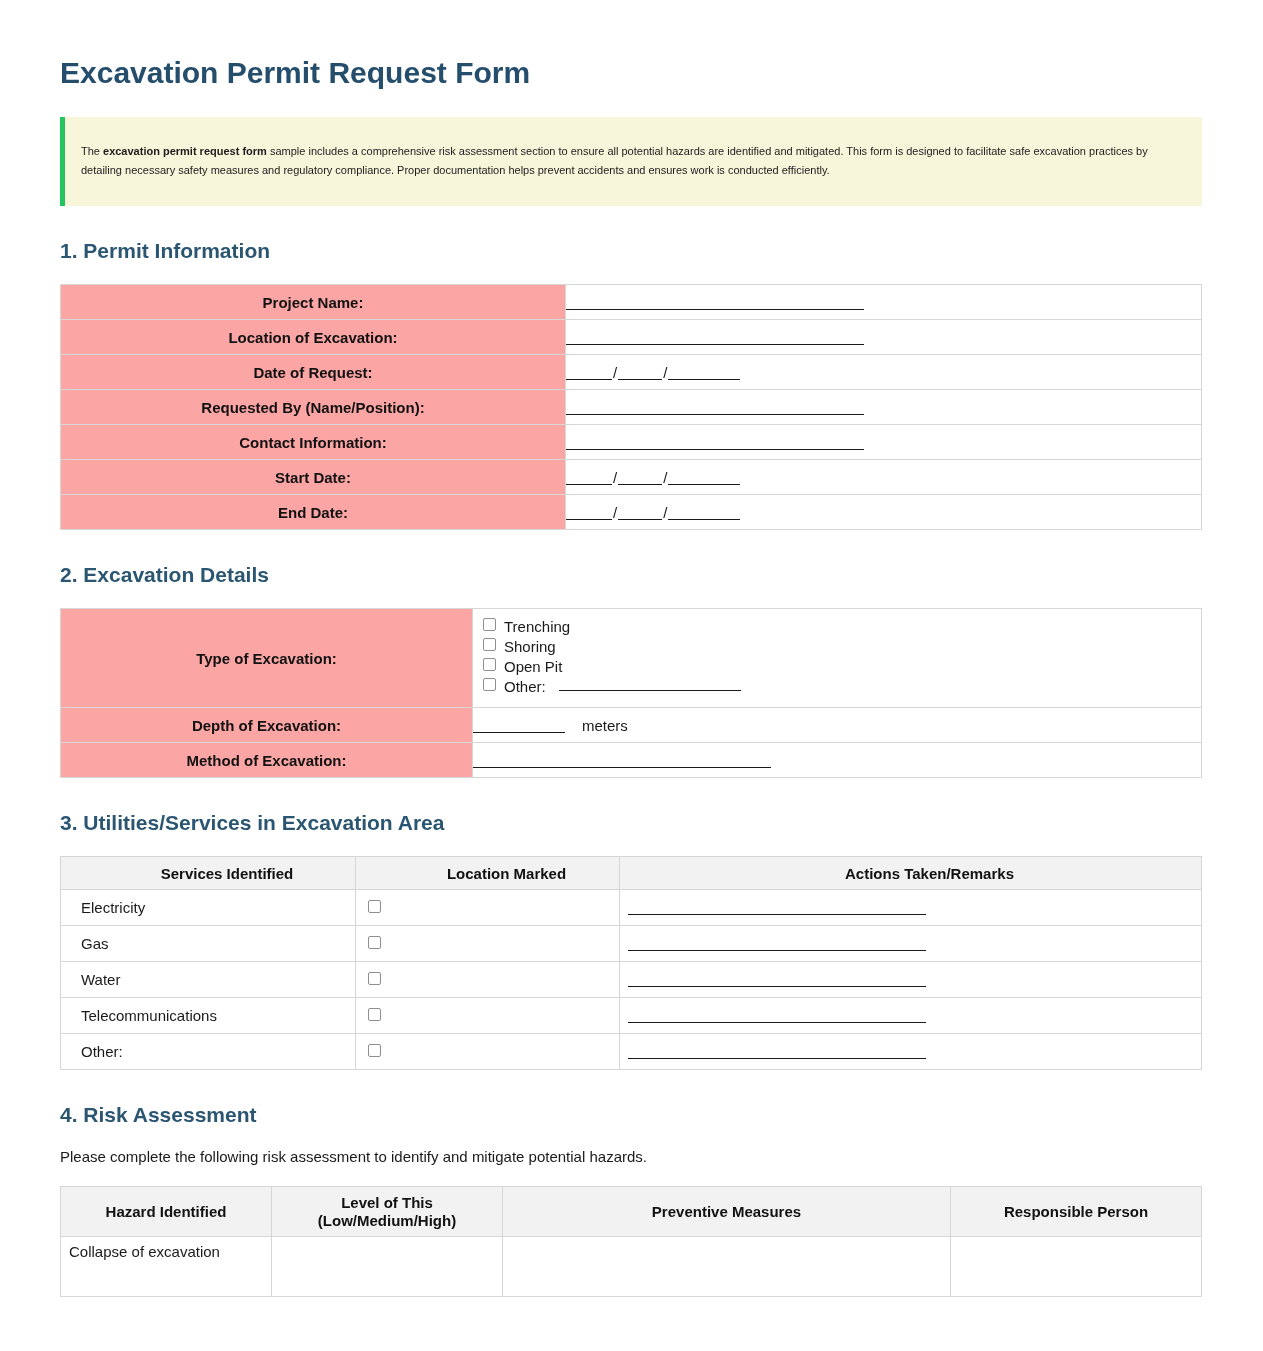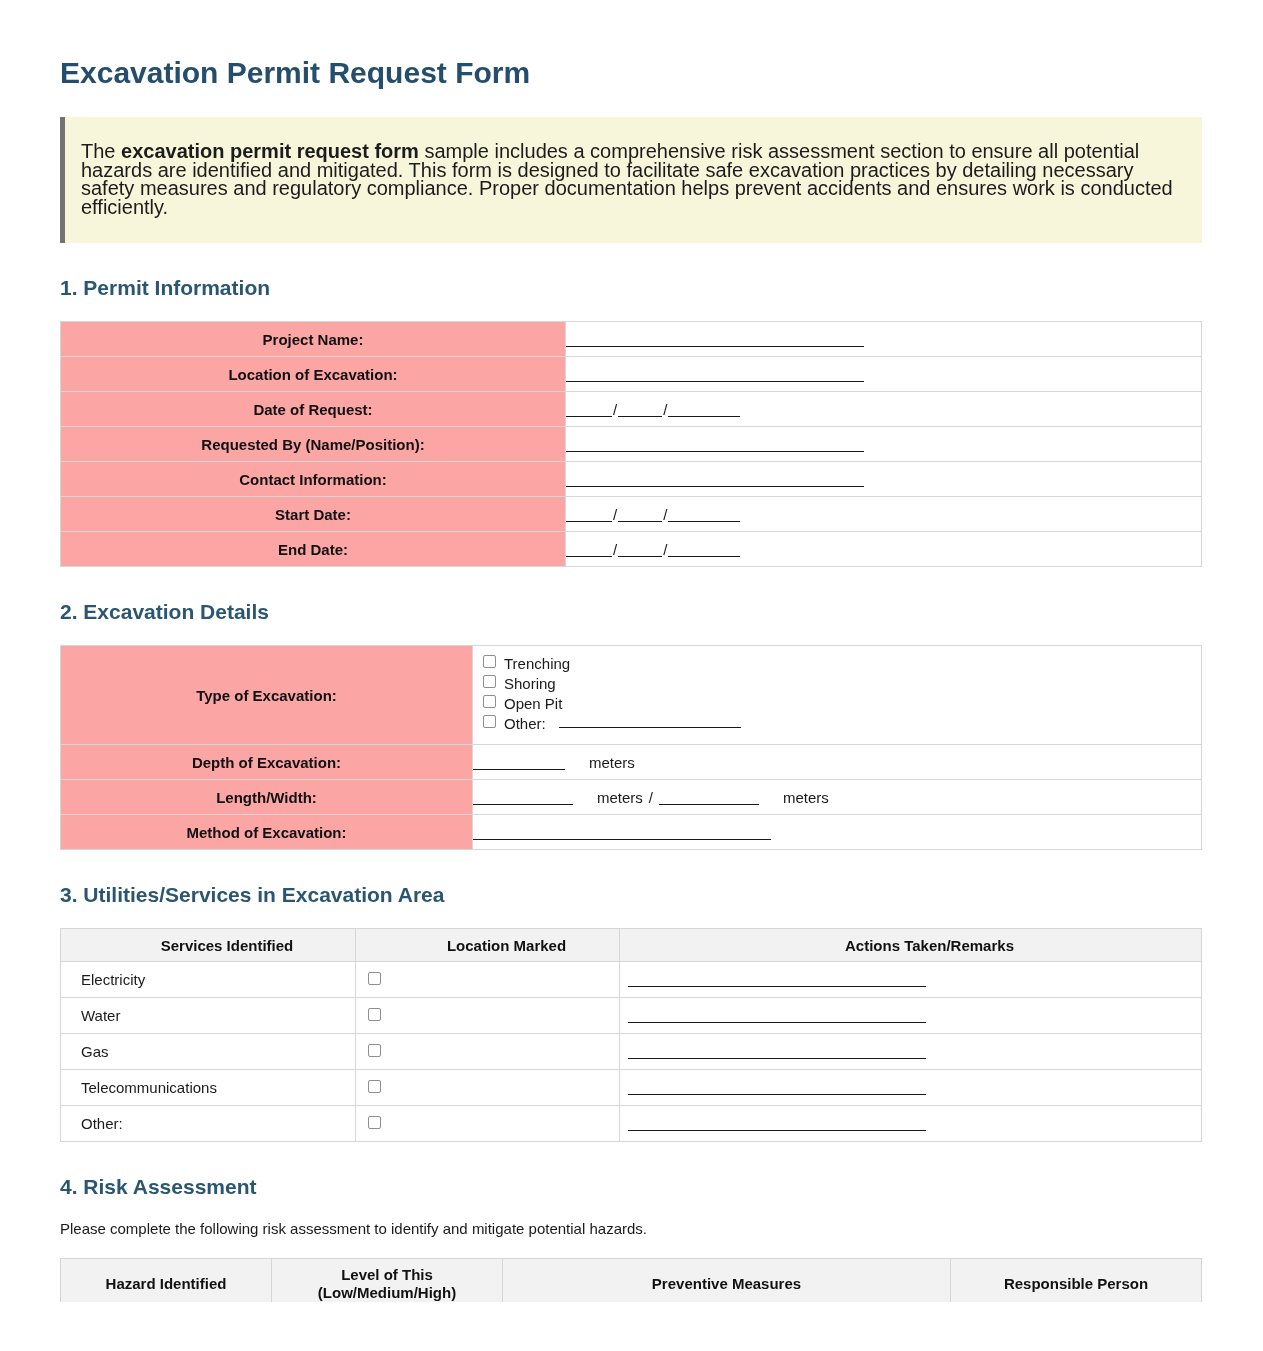--- a/index.html
+++ b/index.html
@@ -24,23 +24,23 @@
     margin: 0;
     padding-top: 56px;
     font-size: 30px;
     line-height: 34px;
     font-weight: bold;
     color: #254e6c;
   }
   .intro-box {
     margin-top: 27px;
     background: #f7f5da;
-    border-left: 5px solid #737373;
+    border-left: 5px solid #22c55e;
     padding: 25px 18px 27px 16px;
-    font-size: 20px;
+    font-size: 11px;
     line-height: 18.5px;
     color: #1c1c1c;
   }
   .intro-box .bold { font-weight: bold; }
   .section-heading {
     margin: 33px 0 22px 0;
     font-size: 21px;
     line-height: 23px;
     font-weight: bold;
     color: #2b5672;
@@ -75,21 +75,21 @@
     vertical-align: -2px;
   }
   .u300 { width: 298px; }
   .u185 { width: 182px; margin-left: 5px; }
   .u90  { width: 92px; }
   .u100 { width: 100px; }
   .u46  { width: 46px; }
   .u44  { width: 44px; }
   .u72  { width: 72px; }
   .sep { display: inline-block; margin: 0 1px; }
-  .unit { margin-left: 24px; }
+  .unit { margin-left: 17px; }
   .lw-sep { margin: 0 6px; }
   
   .cb {
     display: inline-block;
     width: 13px;
     height: 13px;
     border: 1px solid #8f8f8f;
     border-radius: 2px;
     background: #ffffff;
     flex: 0 0 auto;
@@ -206,24 +206,20 @@
                   <span class="u u185"></span>
                 </div>
           </div>
         </td>
       </tr>
       <tr>
         <td class="label-cell short">Depth of Excavation:</td>
         <td class="value-cell short"><span class="u u90"></span><span class="unit">meters</span></td>
       </tr>
       <tr>
-        <td class="label-cell short">Length/Width:</td>
-        <td class="value-cell short"><span class="u u100"></span><span class="unit">meters</span><span class="lw-sep">/</span><span class="u u100"></span><span class="unit">meters</span></td>
-      </tr>
-      <tr>
         <td class="label-cell short">Method of Excavation:</td>
         <td class="value-cell short"><span class="u u300"></span></td>
       </tr>
     </tbody>
       </table>
 
     <h2 class="section-heading">3. Utilities/Services in Excavation Area</h2>
 
     <table class="form-table t3">
       <tbody>
@@ -231,26 +227,26 @@
         <th class="col-service">Services Identified</th>
         <th class="col-marked">Location Marked</th>
         <th>Actions Taken/Remarks</th>
       </tr>
       <tr>
         <td class="service-cell">Electricity</td>
         <td class="marked-cell"><span class="cb"></span></td>
         <td class="actions-cell"><span class="u u300"></span></td>
       </tr>
       <tr>
+        <td class="service-cell">Gas</td>
+        <td class="marked-cell"><span class="cb"></span></td>
+        <td class="actions-cell"><span class="u u300"></span></td>
+      </tr>
+      <tr>
         <td class="service-cell">Water</td>
-        <td class="marked-cell"><span class="cb"></span></td>
-        <td class="actions-cell"><span class="u u300"></span></td>
-      </tr>
-      <tr>
-        <td class="service-cell">Gas</td>
         <td class="marked-cell"><span class="cb"></span></td>
         <td class="actions-cell"><span class="u u300"></span></td>
       </tr>
       <tr>
         <td class="service-cell">Telecommunications</td>
         <td class="marked-cell"><span class="cb"></span></td>
         <td class="actions-cell"><span class="u u300"></span></td>
       </tr>
       <tr>
         <td class="service-cell">Other:</td>

